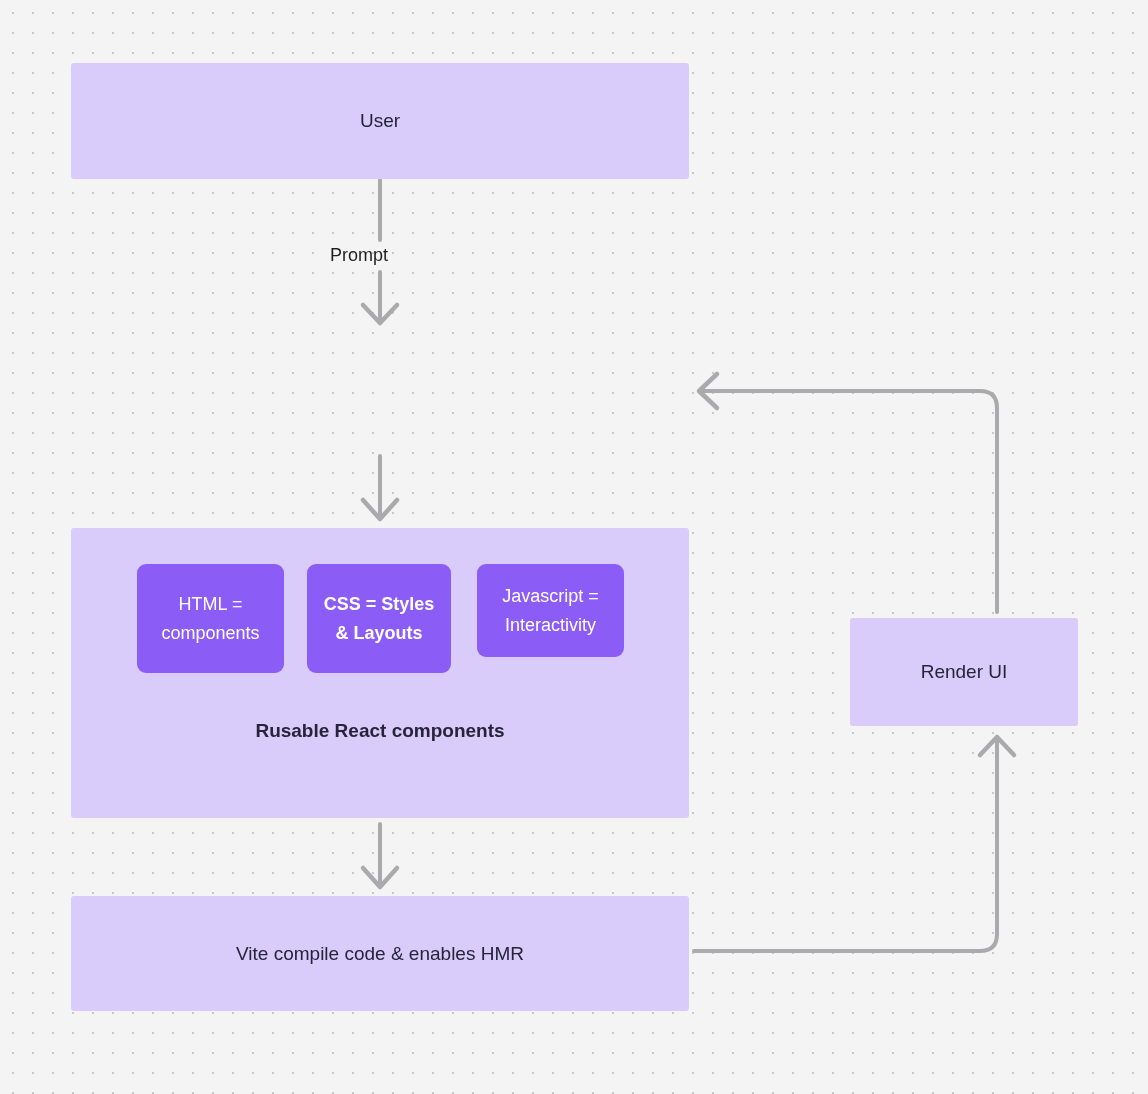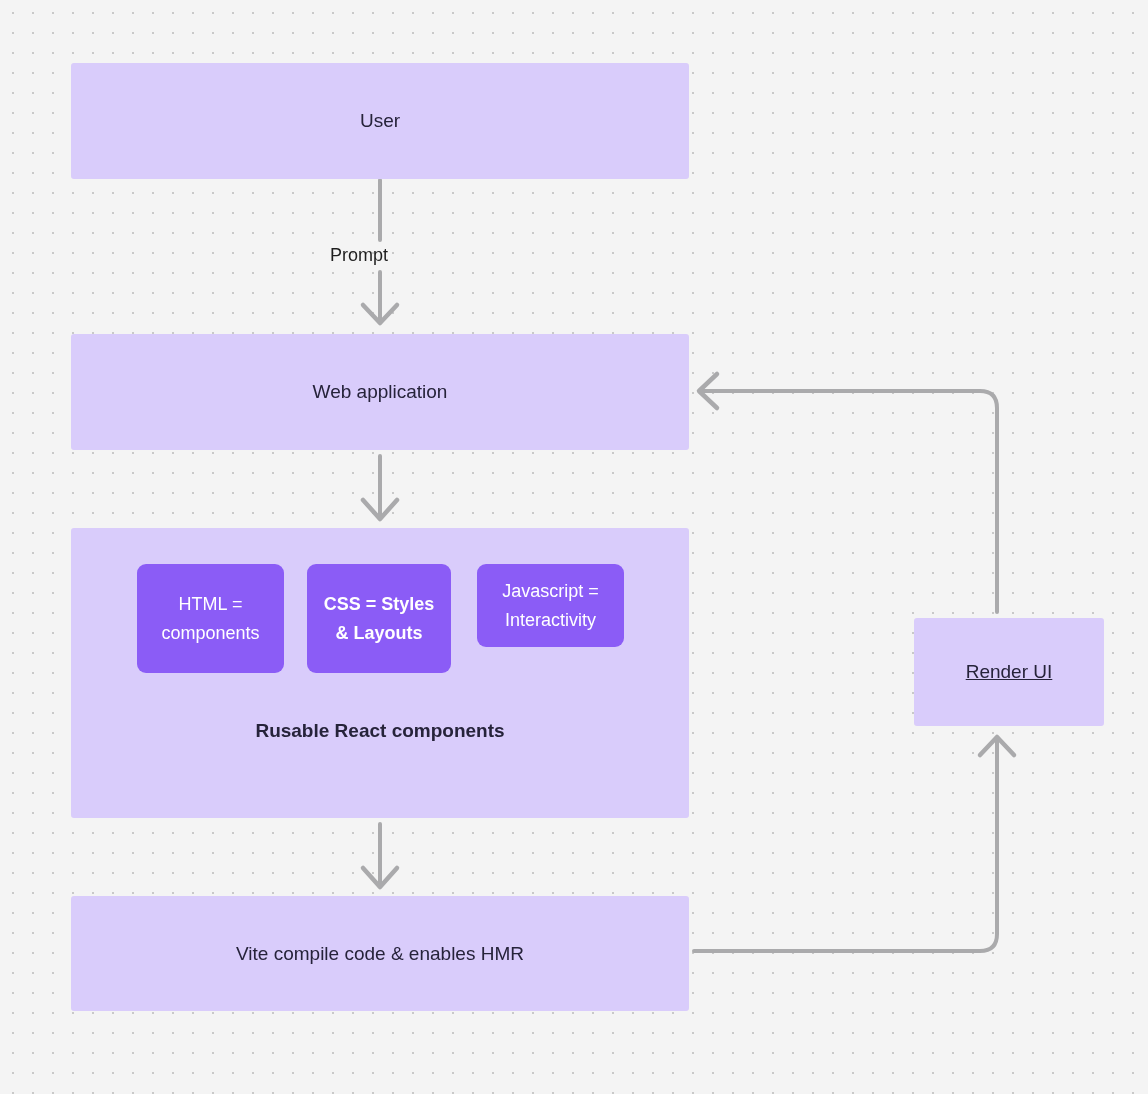--- a/index.html
+++ b/index.html
@@ -115,51 +115,48 @@
       <path class="edge-head" d="M 717 374 L 699 391 L 717 408"></path>
     </g>
   </svg>
 
   <div class="node node-outer" style="left:71px; top:63px; width:618px; height:116px;">
     <span>User</span>
   </div>
 
   <div class="edge-label" style="left:330px; top:245px; width:100px;">Prompt</div>
 
-  <div class="node node-outer" style="left:71px; top:334px; width:618px; height:116px;">
-    <span>Web application</span>
-  </div>
 
   <div class="node node-outer" style="left:71px; top:528px; width:618px; height:290px; display:block;">
 
     <div class="node node-inner" style="left:66px; top:36px; width:147px; height:109px;">
       <span>
         <span>HTML =</span><br>
         <span>components</span>
       </span>
     </div>
 
     <div class="node node-inner" style="left:236px; top:36px; width:144px; height:109px;font-weight:bold;">
       <span>
         <span>CSS = Styles</span><br>
         <span>&amp; Layouts</span>
       </span>
     </div>
 
-    <div class="node node-inner" style="left:406px; top:36px; width:147px; height:83px;">
+    <div class="node node-inner" style="left:406px; top:36px; width:147px; height:93px;">
       <span>
         <span>Javascript =</span><br>
         <span>Interactivity</span>
       </span>
     </div>
 
     <div class="group-label" style="left:0px; top:190px; width:618px;">Rusable React components</div>
   </div>
 
   <div class="node node-outer" style="left:71px; top:896px; width:618px; height:115px;">
     <span>Vite compile code &amp; enables HMR</span>
   </div>
 
-  <div class="node node-outer" style="left:914px; top:618px; width:190px; height:108px;text-decoration:underline;">
+  <div class="node node-outer" style="left:850px; top:618px; width:228px; height:108px;">
     <span>Render UI</span>
   </div>
 
 </div>
 
 </body></html>

